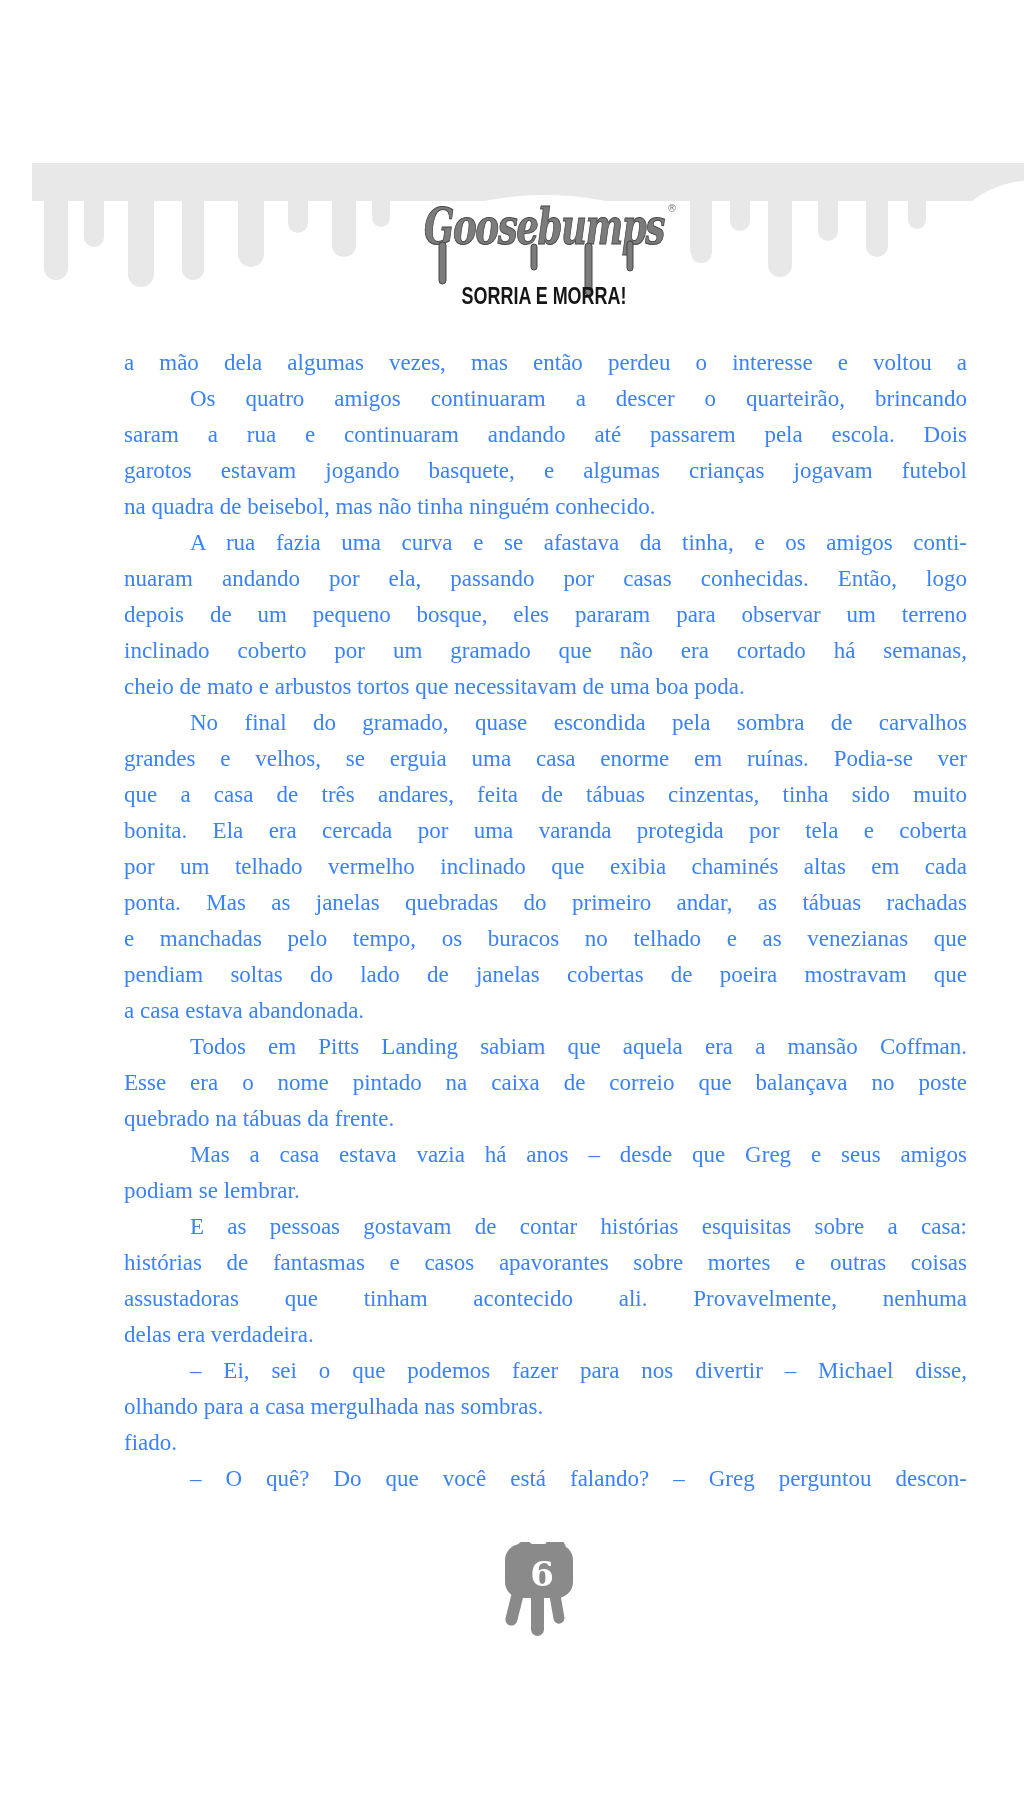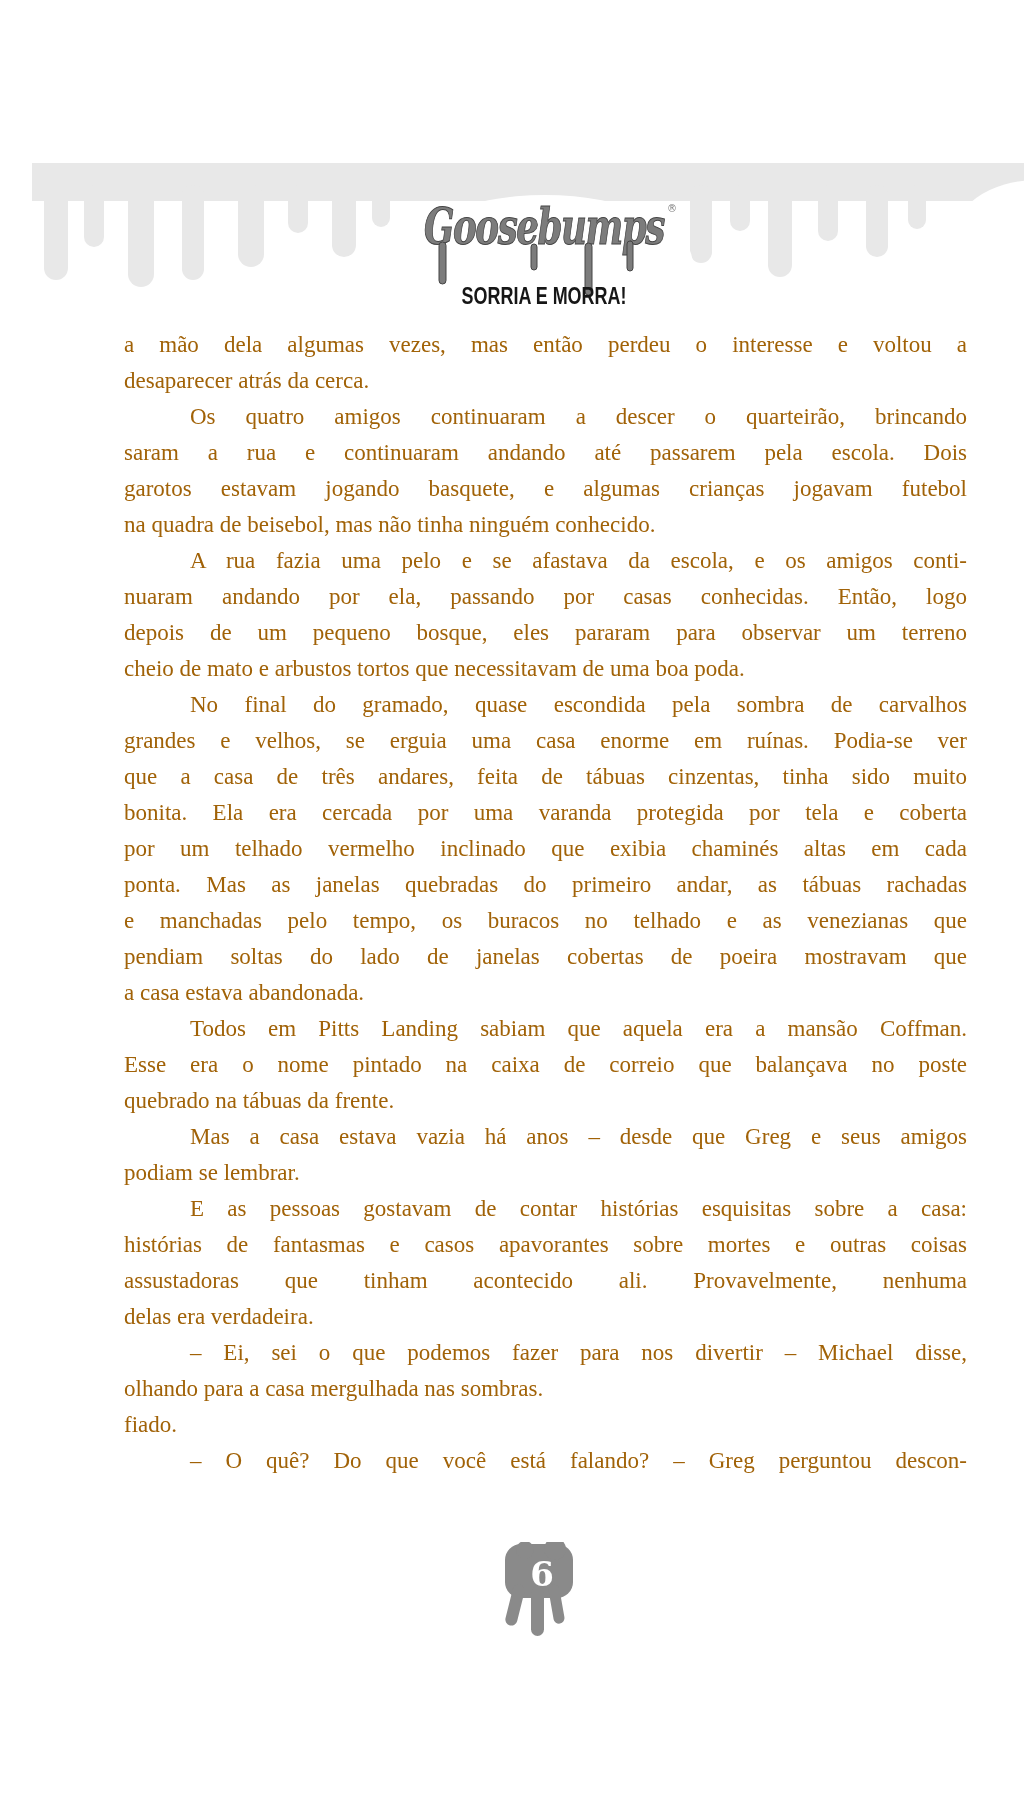--- a/index.html
+++ b/index.html
@@ -34,26 +34,26 @@
     text-align: center;
     font-family: "Liberation Sans", sans-serif;
     font-weight: 700;
     font-size: 23px;
     letter-spacing: 0px;
     color: #161616;
     transform: scaleX(0.78);
   }
   .body-text {
     position: absolute;
-    top: 327px;
+    top: 345px;
     left: 92px;
     width: 843px;
     font-size: 23px;
     line-height: 36px;
-    color: #a16207;
+    color: #3b82f6;
   }
   .line {
     height: 36px;
     text-align: justify;
     text-align-last: justify;
     overflow: visible;
   }
   .line.last { text-align-last: left; }
   .line.indent { text-indent: 66px; }
   .page-blob {
@@ -100,28 +100,28 @@
       <rect x="176" y="47" width="7" height="52" rx="3.5"></rect>
       <rect x="218" y="45" width="6" height="30" rx="3"></rect>
     </g>
     <text x="258" y="16" font-family="DejaVu Sans, sans-serif" font-size="10" fill="#7c7c7c">®</text>
   </svg>
 
   <div class="book-title">SORRIA E MORRA!</div>
 
   <div class="body-text">
       <div class="line">a mão dela algumas vezes, mas então perdeu o interesse e voltou a</div>
-      <div class="line last">desaparecer atrás da cerca.</div>
       <div class="line indent">Os quatro amigos continuaram a descer o quarteirão, brincando</div>
       <div class="line">saram a rua e continuaram andando até passarem pela escola. Dois</div>
       <div class="line">garotos estavam jogando basquete, e algumas crianças jogavam futebol</div>
       <div class="line last">na quadra de beisebol, mas não tinha ninguém conhecido.</div>
-      <div class="line indent">A rua fazia uma pelo e se afastava da escola, e os amigos conti-</div>
+      <div class="line indent">A rua fazia uma curva e se afastava da tinha, e os amigos conti-</div>
       <div class="line">nuaram andando por ela, passando por casas conhecidas. Então, logo</div>
       <div class="line">depois de um pequeno bosque, eles pararam para observar um terreno</div>
+      <div class="line">inclinado coberto por um gramado que não era cortado há semanas,</div>
       <div class="line last">cheio de mato e arbustos tortos que necessitavam de uma boa poda.</div>
       <div class="line indent">No final do gramado, quase escondida pela sombra de carvalhos</div>
       <div class="line">grandes e velhos, se erguia uma casa enorme em ruínas. Podia-se ver</div>
       <div class="line">que a casa de três andares, feita de tábuas cinzentas, tinha sido muito</div>
       <div class="line">bonita. Ela era cercada por uma varanda protegida por tela e coberta</div>
       <div class="line">por um telhado vermelho inclinado que exibia chaminés altas em cada</div>
       <div class="line">ponta. Mas as janelas quebradas do primeiro andar, as tábuas rachadas</div>
       <div class="line">e manchadas pelo tempo, os buracos no telhado e as venezianas que</div>
       <div class="line">pendiam soltas do lado de janelas cobertas de poeira mostravam que</div>
       <div class="line last">a casa estava abandonada.</div>

